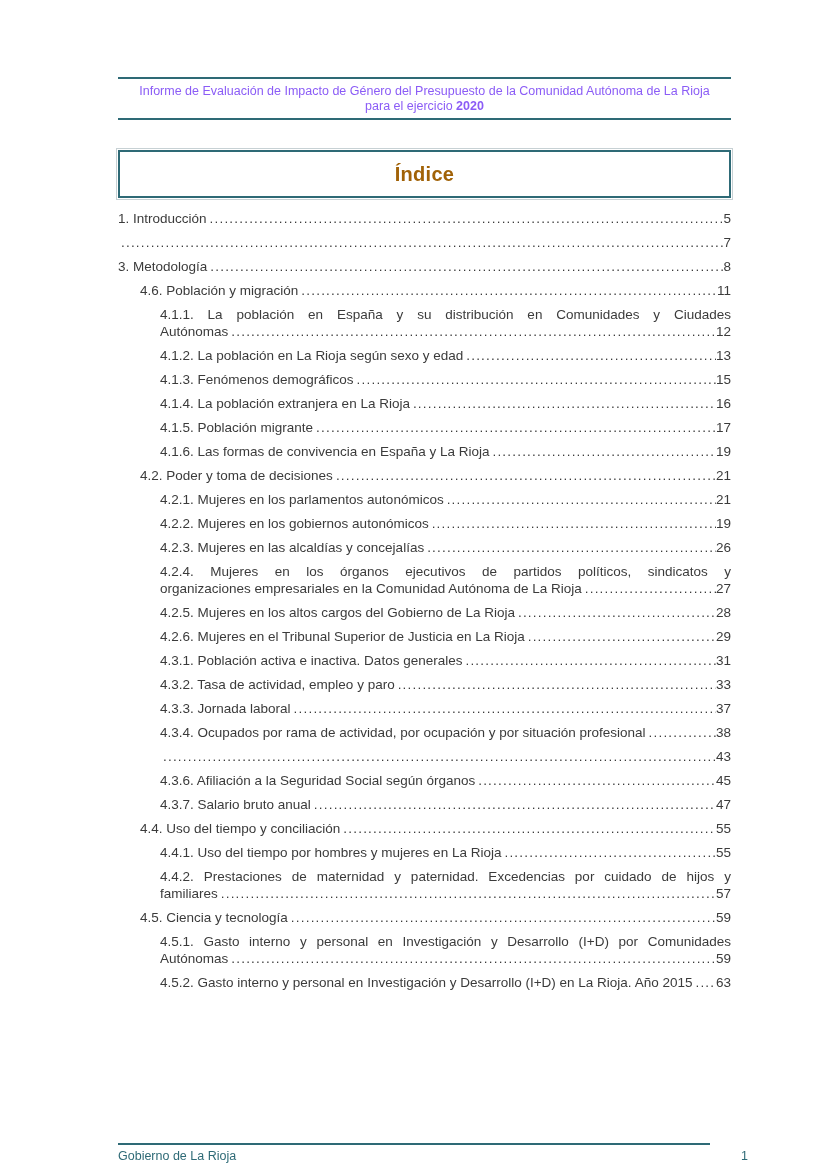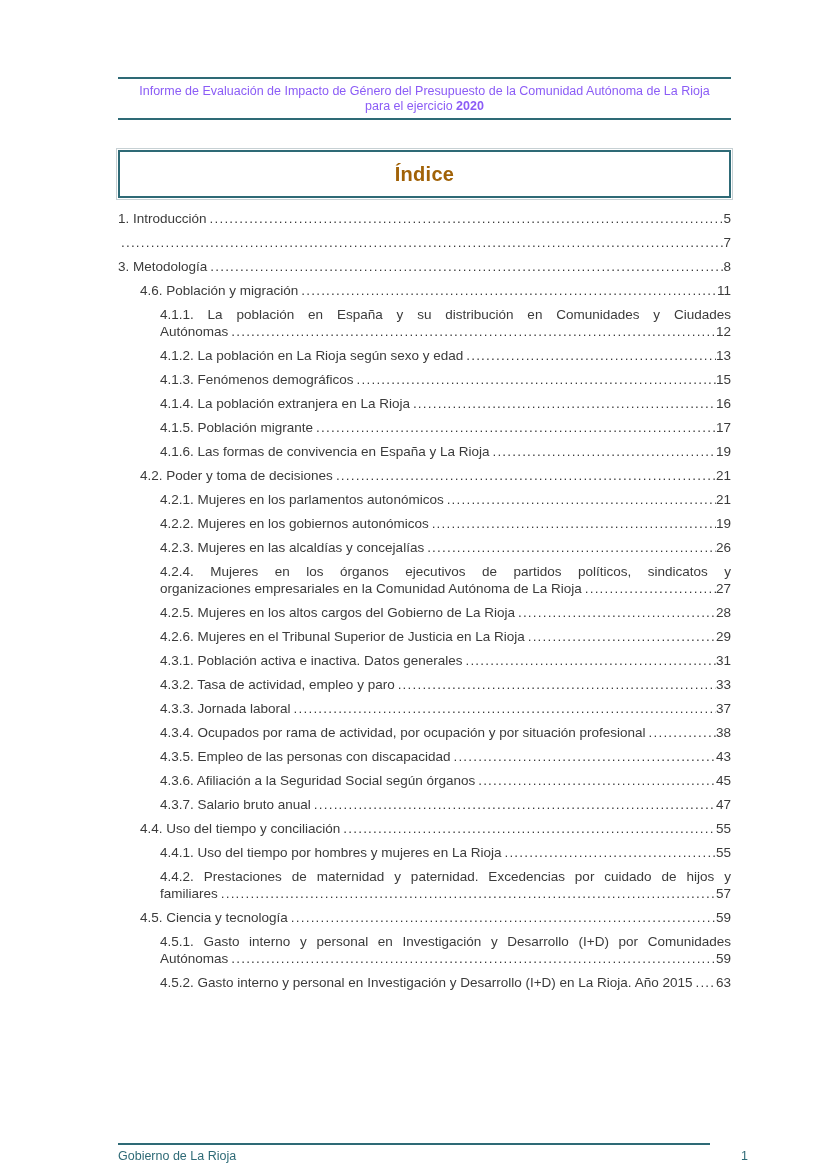--- a/index.html
+++ b/index.html
@@ -252,21 +252,20 @@
       </div>
       <div class="entry lvl-3">
         <div class="row">
           <span class="t">4.3.4. Ocupados por rama de actividad, por ocupación y por situación profesional</span>
           <span class="dots"></span>
           <span class="p">38</span>
         </div>
       </div>
       <div class="entry lvl-3">
         <div class="row">
-          <span class="t">4.3.5. Empleo de las personas con discapacidad</span>
           <span class="dots"></span>
           <span class="p">43</span>
         </div>
       </div>
       <div class="entry lvl-3">
         <div class="row">
           <span class="t">4.3.6. Afiliación a la Seguridad Social según órganos</span>
           <span class="dots"></span>
           <span class="p">45</span>
         </div>

